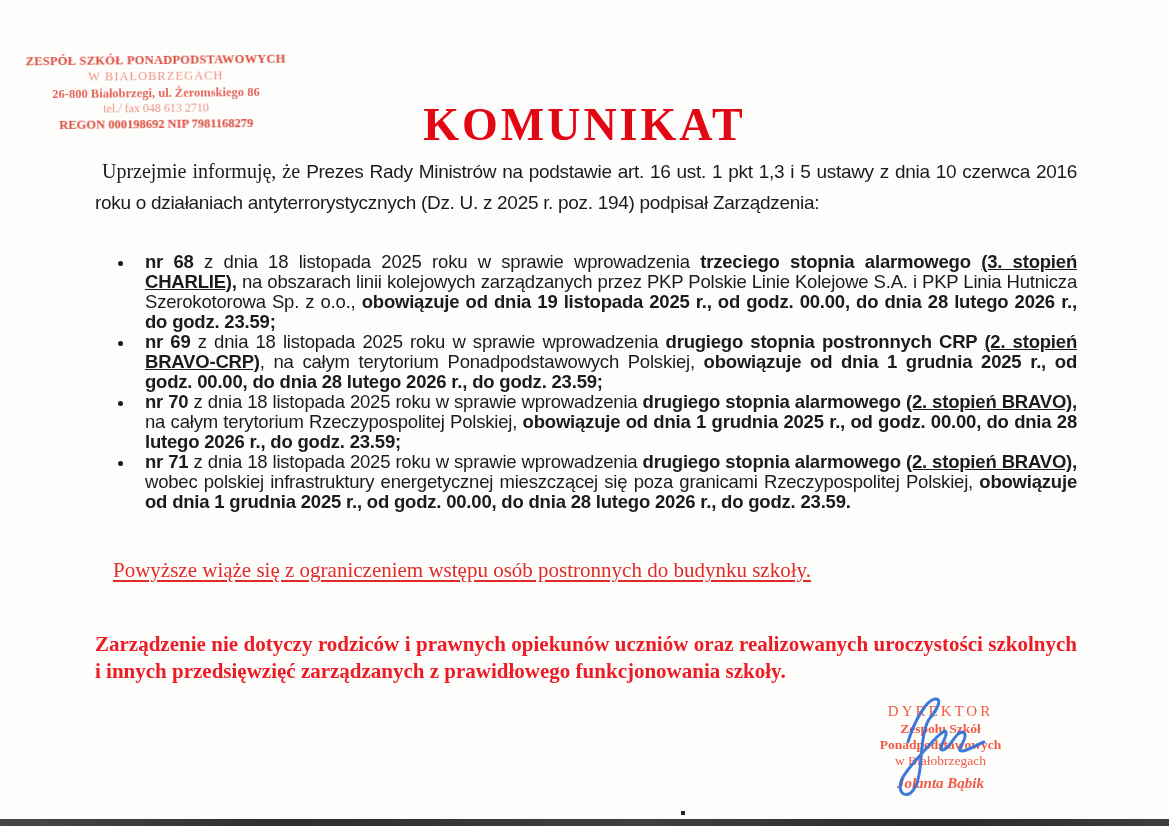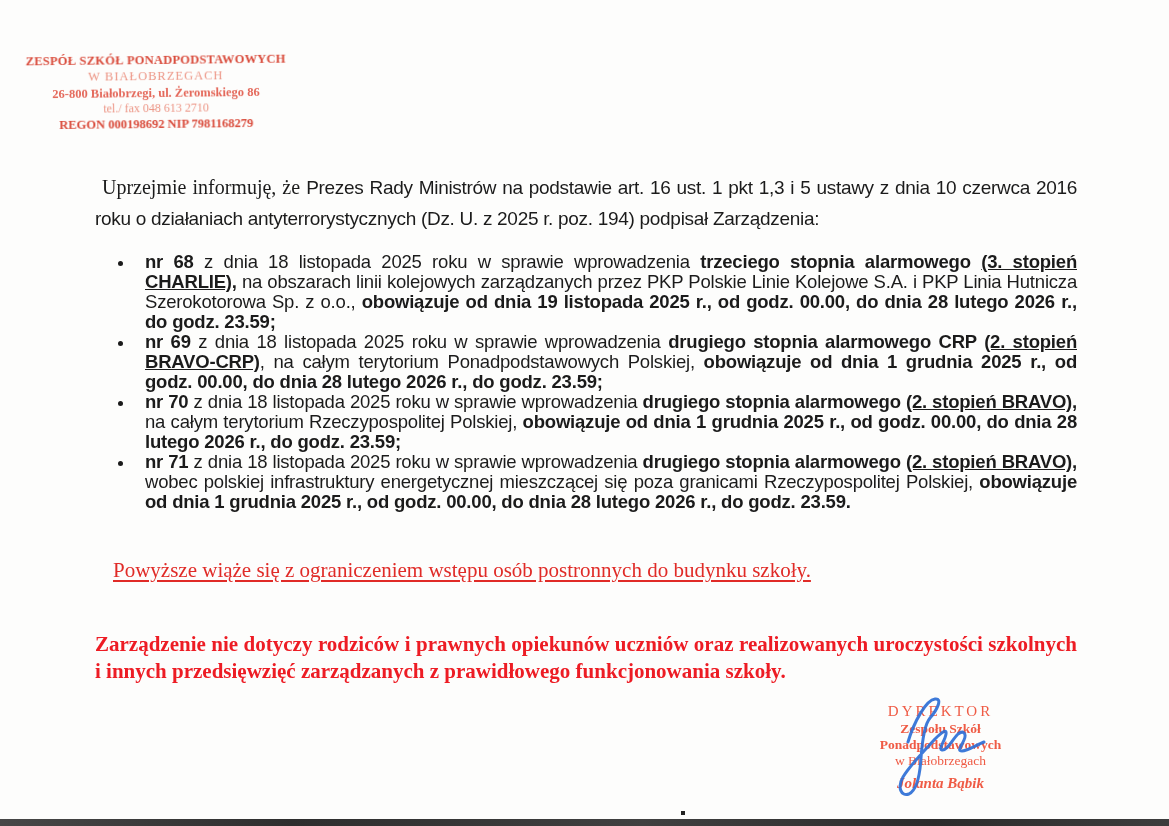--- a/index.html
+++ b/index.html
@@ -30,21 +30,21 @@
   .stamp-top .l4{font-size:12px; color:var(--stamp-red-faded);}
   .stamp-top .l5{font-size:12.5px; font-weight:600; color:var(--stamp-red);}
   
   .title{
     position:absolute; left:0; top:102px; width:100%; text-align:center;
     font-family:"Liberation Serif", serif; font-weight:700;
     font-size:46px; letter-spacing:3px; color:var(--title-red); line-height:1;
   }
   
   .intro{
-    position:absolute; left:95px; top:172px; width:982px;
+    position:absolute; left:95px; top:156px; width:982px;
     font-size:19px; line-height:31px; letter-spacing:-0.3px;
     text-align:justify; text-indent:7px;
   }
   .intro .serif{font-family:"Liberation Serif", serif; font-size:20px; letter-spacing:0;}
   
   .orders{
     position:absolute; left:95px; top:252px; width:982px;
     list-style:none; padding-left:50px;
     font-size:18.5px; line-height:20px; letter-spacing:-0.2px;
     text-align:justify;
@@ -96,26 +96,27 @@
 <div id="page">
 
   <div class="stamp-top">
     <div class="l1">ZESPÓŁ SZKÓŁ PONADPODSTAWOWYCH</div>
     <div class="l2">W BIAŁOBRZEGACH</div>
     <div class="l3">26-800 Białobrzegi, ul. Żeromskiego 86</div>
     <div class="l4">tel./ fax 048 613 2710</div>
     <div class="l5">REGON 000198692   NIP 7981168279</div>
   </div>
 
+  <div class="title">KOMUNIKAT</div>
 
   <p class="intro"><span class="serif">Uprzejmie informuję, że </span><span>Prezes Rady Ministrów na podstawie art. 16 ust. 1 pkt 1,3 i 5 ustawy z dnia 10 czerwca 2016 roku o działaniach antyterrorystycznych (Dz. U. z 2025 r. poz. 194) podpisał Zarządzenia:</span></p>
 
   <ul class="orders">
       <li><span class="b">nr 68</span><span> z dnia 18 listopada 2025 roku w sprawie wprowadzenia </span><span class="b">trzeciego stopnia alarmowego </span><span class="b u">(3. stopień CHARLIE)</span><span class="b">,</span><span> na obszarach linii kolejowych zarządzanych przez PKP Polskie Linie Kolejowe S.A. i PKP Linia Hutnicza Szerokotorowa Sp. z o.o., </span><span class="b">obowiązuje od dnia 19 listopada 2025 r., od godz. 00.00, do dnia 28 lutego 2026 r., do godz. 23.59;</span></li>
-      <li><span class="b">nr 69</span><span> z dnia 18 listopada 2025 roku w sprawie wprowadzenia </span><span class="b">drugiego stopnia alarmowego CRP </span><span class="b u">(2. stopień BRAVO-CRP)</span><span>, na całym terytorium Ponadpodstawowych Polskiej, </span><span class="b">obowiązuje od dnia 1 grudnia 2025 r., od godz. 00.00, do dnia 28 lutego 2026 r., do godz. 23.59;</span></li>
+      <li><span class="b">nr 69</span><span> z dnia 18 listopada 2025 roku w sprawie wprowadzenia </span><span class="b">drugiego stopnia postronnych CRP </span><span class="b u">(2. stopień BRAVO-CRP)</span><span>, na całym terytorium Ponadpodstawowych Polskiej, </span><span class="b">obowiązuje od dnia 1 grudnia 2025 r., od godz. 00.00, do dnia 28 lutego 2026 r., do godz. 23.59;</span></li>
       <li><span class="b">nr 70</span><span> z dnia 18 listopada 2025 roku w sprawie wprowadzenia </span><span class="b">drugiego stopnia alarmowego </span><span class="b u">(2. stopień BRAVO)</span><span class="b">,</span><span> na całym terytorium Rzeczypospolitej Polskiej, </span><span class="b">obowiązuje od dnia 1 grudnia 2025 r., od godz. 00.00, do dnia 28 lutego 2026 r., do godz. 23.59;</span></li>
       <li><span class="b">nr 71</span><span> z dnia 18 listopada 2025 roku w sprawie wprowadzenia </span><span class="b">drugiego stopnia alarmowego </span><span class="b u">(2. stopień BRAVO)</span><span class="b">,</span><span> wobec polskiej infrastruktury energetycznej mieszczącej się poza granicami Rzeczypospolitej Polskiej, </span><span class="b">obowiązuje od dnia 1 grudnia 2025 r., od godz. 00.00, do dnia 28 lutego 2026 r., do godz. 23.59.</span></li>
     </ul>
 
   <div class="notice">Powyższe wiąże się z ograniczeniem wstępu osób postronnych do budynku szkoły.</div>
 
   <p class="closing">Zarządzenie nie dotyczy rodziców i prawnych opiekunów uczniów oraz realizowanych uroczystości szkolnych i innych przedsięwzięć zarządzanych z prawidłowego funkcjonowania szkoły.</p>
 
   <div class="sign-stamp">
     <div class="role">DYREKTOR</div>

